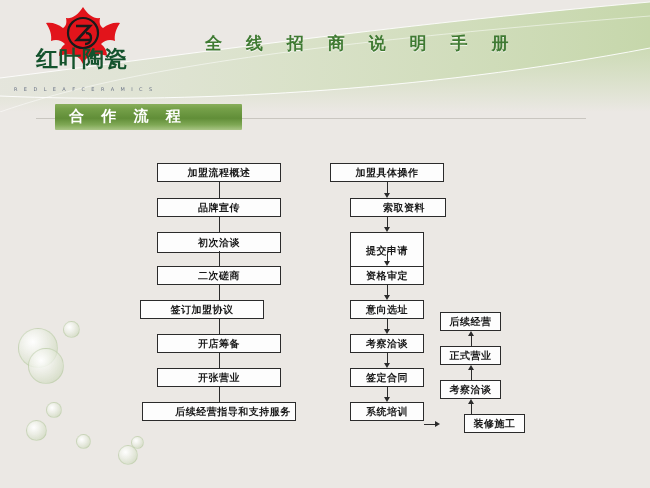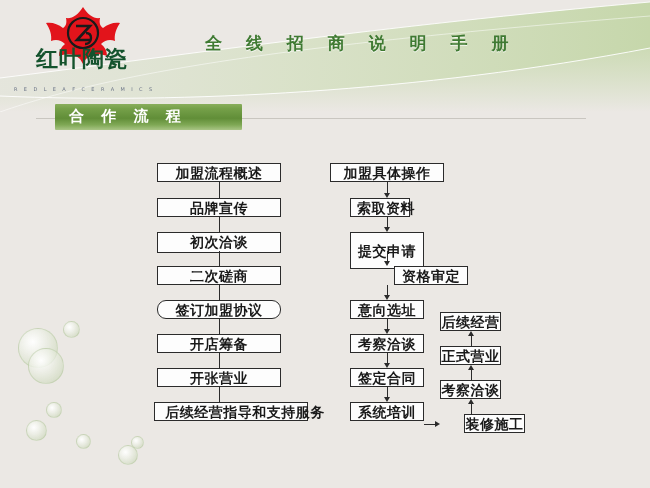--- a/index.html
+++ b/index.html
@@ -130,21 +130,21 @@
 
   
   .flow { position: absolute; left: 0; top: 0; width: 650px; height: 488px; }
 
   .node {
     position: absolute;
     box-sizing: border-box;
     background: #fdfdfd;
     border: 1px solid #2b2b2b;
     color: #1a1a1a;
-    font-size: 14px;
+    font-size: 10px;
     font-weight: bold;
     letter-spacing: 0.5px;
     display: flex;
     align-items: center;
     justify-content: center;
     white-space: nowrap;
     line-height: 1;
   }
 
   .conn { position: absolute; background: #2b2b2b; }
@@ -232,37 +232,37 @@
 
   <div class="flow" id="flow">
       <div class="node" style="left: 157px; top: 163px; width: 124px; height: 19px;">加盟流程概述</div>
       <div class="conn conn-v" style="left: 219px; top: 182px; height: 16px;"></div>
       <div class="node" style="left: 157px; top: 198px; width: 124px; height: 19px;">品牌宣传</div>
       <div class="conn conn-v" style="left: 219px; top: 217px; height: 15px;"></div>
       <div class="node" style="left: 157px; top: 232px; width: 124px; height: 21px; font-family: Liberation Serif, serif;">初次洽谈</div>
       <div class="conn conn-v" style="left: 219px; top: 251px; height: 15px;"></div>
       <div class="node" style="left: 157px; top: 266px; width: 124px; height: 19px;">二次磋商</div>
       <div class="conn conn-v" style="left: 219px; top: 285px; height: 15px;"></div>
-      <div class="node" style="left: 157px; top: 300px; width: 124px; height: 19px; border-radius: 9px;">签订加盟协议</div>
+      <div class="node" style="left: 140px; top: 300px; width: 124px; height: 19px;">签订加盟协议</div>
       <div class="conn conn-v" style="left: 219px; top: 319px; height: 15px;"></div>
       <div class="node" style="left: 157px; top: 334px; width: 124px; height: 19px; text-align: center;">开店筹备</div>
       <div class="conn conn-v" style="left: 219px; top: 353px; height: 15px;"></div>
       <div class="node" style="left: 157px; top: 368px; width: 124px; height: 19px;">开张营业</div>
       <div class="conn conn-v" style="left: 219px; top: 387px; height: 15px;"></div>
-      <div class="node" style="left: 154px; top: 402px; width: 154px; height: 19px; padding-left: 28px;">后续经营指导和支持服务</div>
+      <div class="node" style="left: 142px; top: 402px; width: 154px; height: 19px; padding-left: 28px;">后续经营指导和支持服务</div>
       <div class="node" style="left: 330px; top: 163px; width: 114px; height: 19px;">加盟具体操作</div>
       <div class="conn conn-v" style="left: 387px; top: 182px; height: 11px;"></div>
       <div class="arrow-down" style="left: 384px; top: 193px;"></div>
-      <div class="node" style="left: 350px; top: 198px; width: 60px; height: 19px; padding-left: 12px;">索取资料</div>
+      <div class="node" style="left: 350px; top: 198px; width: 96px; height: 19px; padding-left: 12px;">索取资料</div>
       <div class="conn conn-v" style="left: 387px; top: 217px; height: 10px;"></div>
       <div class="arrow-down" style="left: 384px; top: 227px;"></div>
       <div class="node" style="left: 350px; top: 232px; width: 74px; height: 37px;">提交申请</div>
       <div class="conn conn-v" style="left: 387px; top: 251px; height: 10px;"></div>
       <div class="arrow-down" style="left: 384px; top: 261px;"></div>
-      <div class="node" style="left: 350px; top: 266px; width: 74px; height: 19px; margin-left: 44px;">资格审定</div>
+      <div class="node" style="left: 350px; top: 266px; width: 74px; height: 19px;">资格审定</div>
       <div class="conn conn-v" style="left: 387px; top: 285px; height: 10px;"></div>
       <div class="arrow-down" style="left: 384px; top: 295px;"></div>
       <div class="node" style="left: 350px; top: 300px; width: 74px; height: 19px;">意向选址</div>
       <div class="conn conn-v" style="left: 387px; top: 319px; height: 10px;"></div>
       <div class="arrow-down" style="left: 384px; top: 329px;"></div>
       <div class="node" style="left: 350px; top: 334px; width: 74px; height: 19px;">考察洽谈</div>
       <div class="conn conn-v" style="left: 387px; top: 353px; height: 10px;"></div>
       <div class="arrow-down" style="left: 384px; top: 363px;"></div>
       <div class="node" style="left: 350px; top: 368px; width: 74px; height: 19px;">签定合同</div>
       <div class="conn conn-v" style="left: 387px; top: 387px; height: 10px;"></div>

